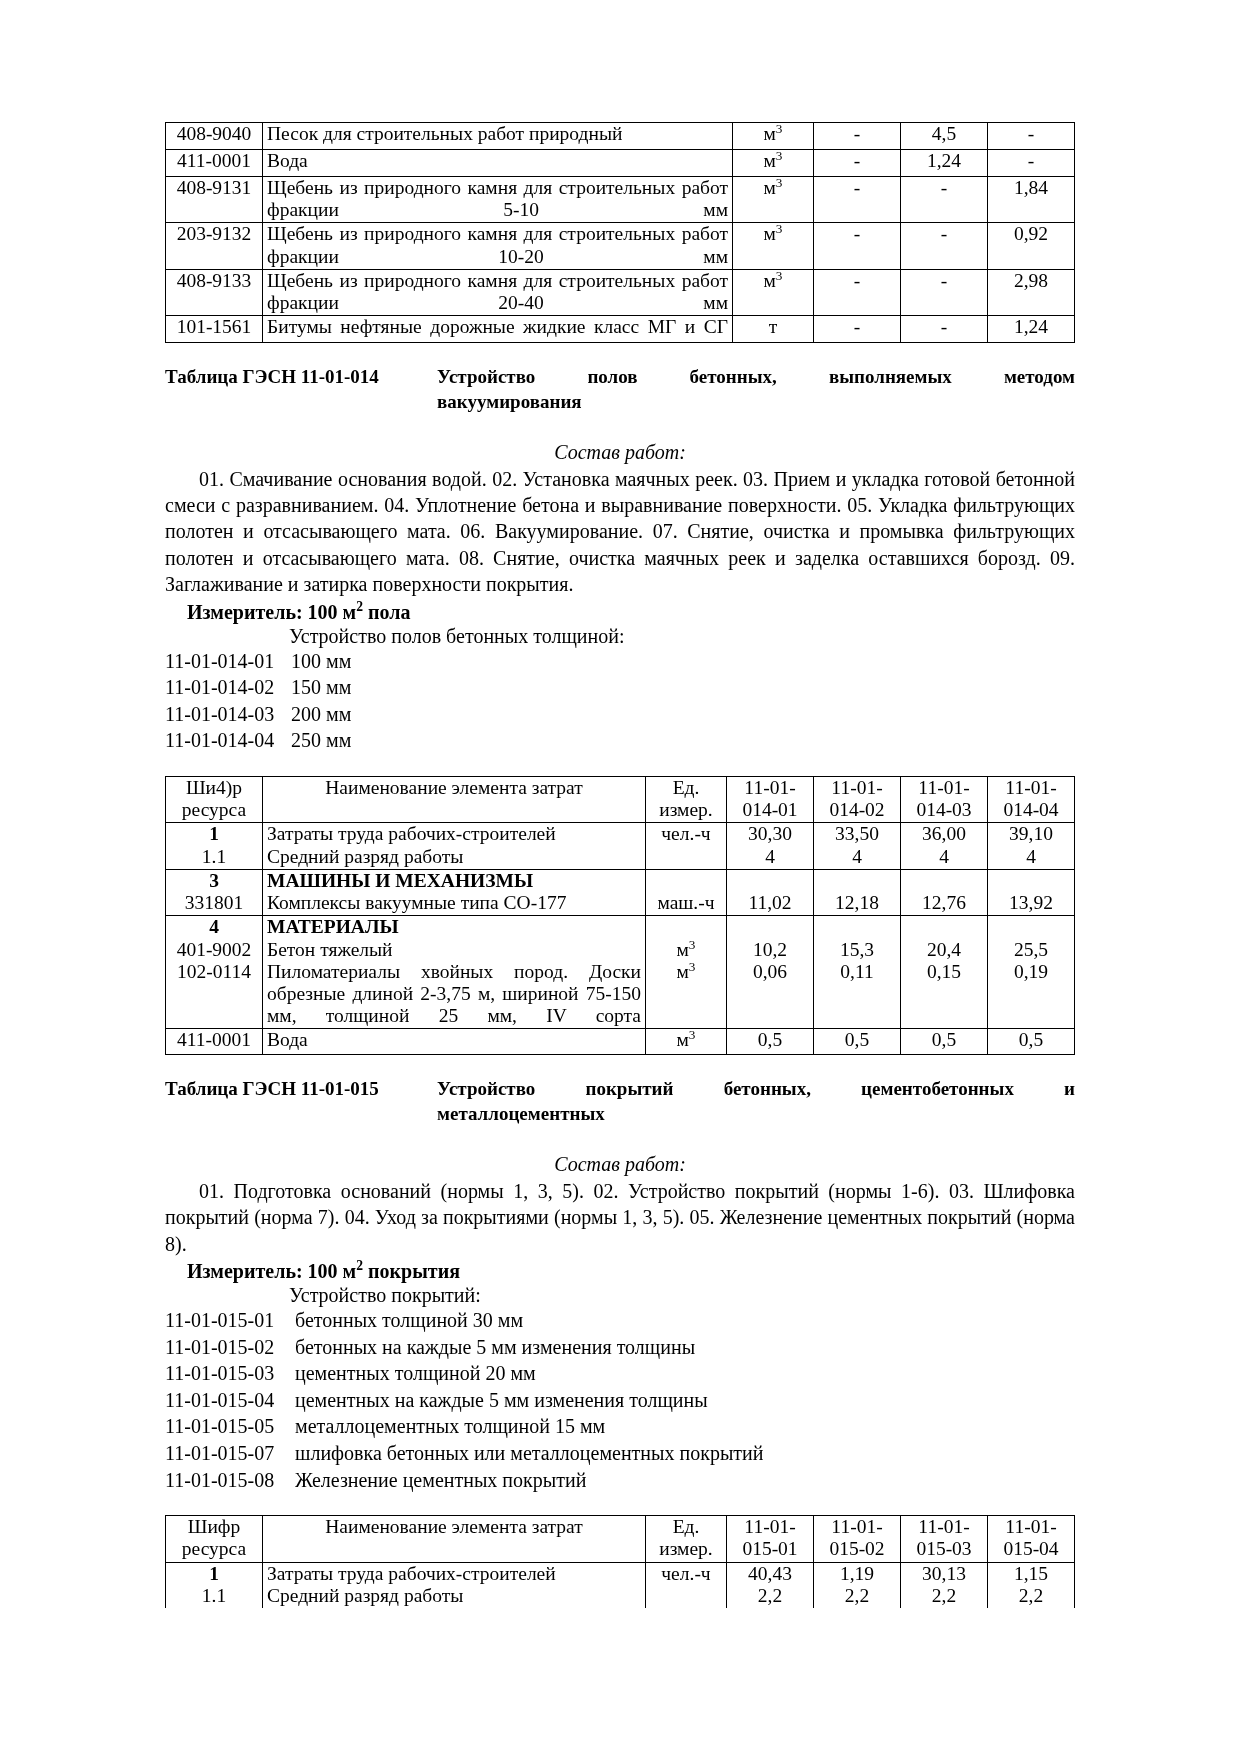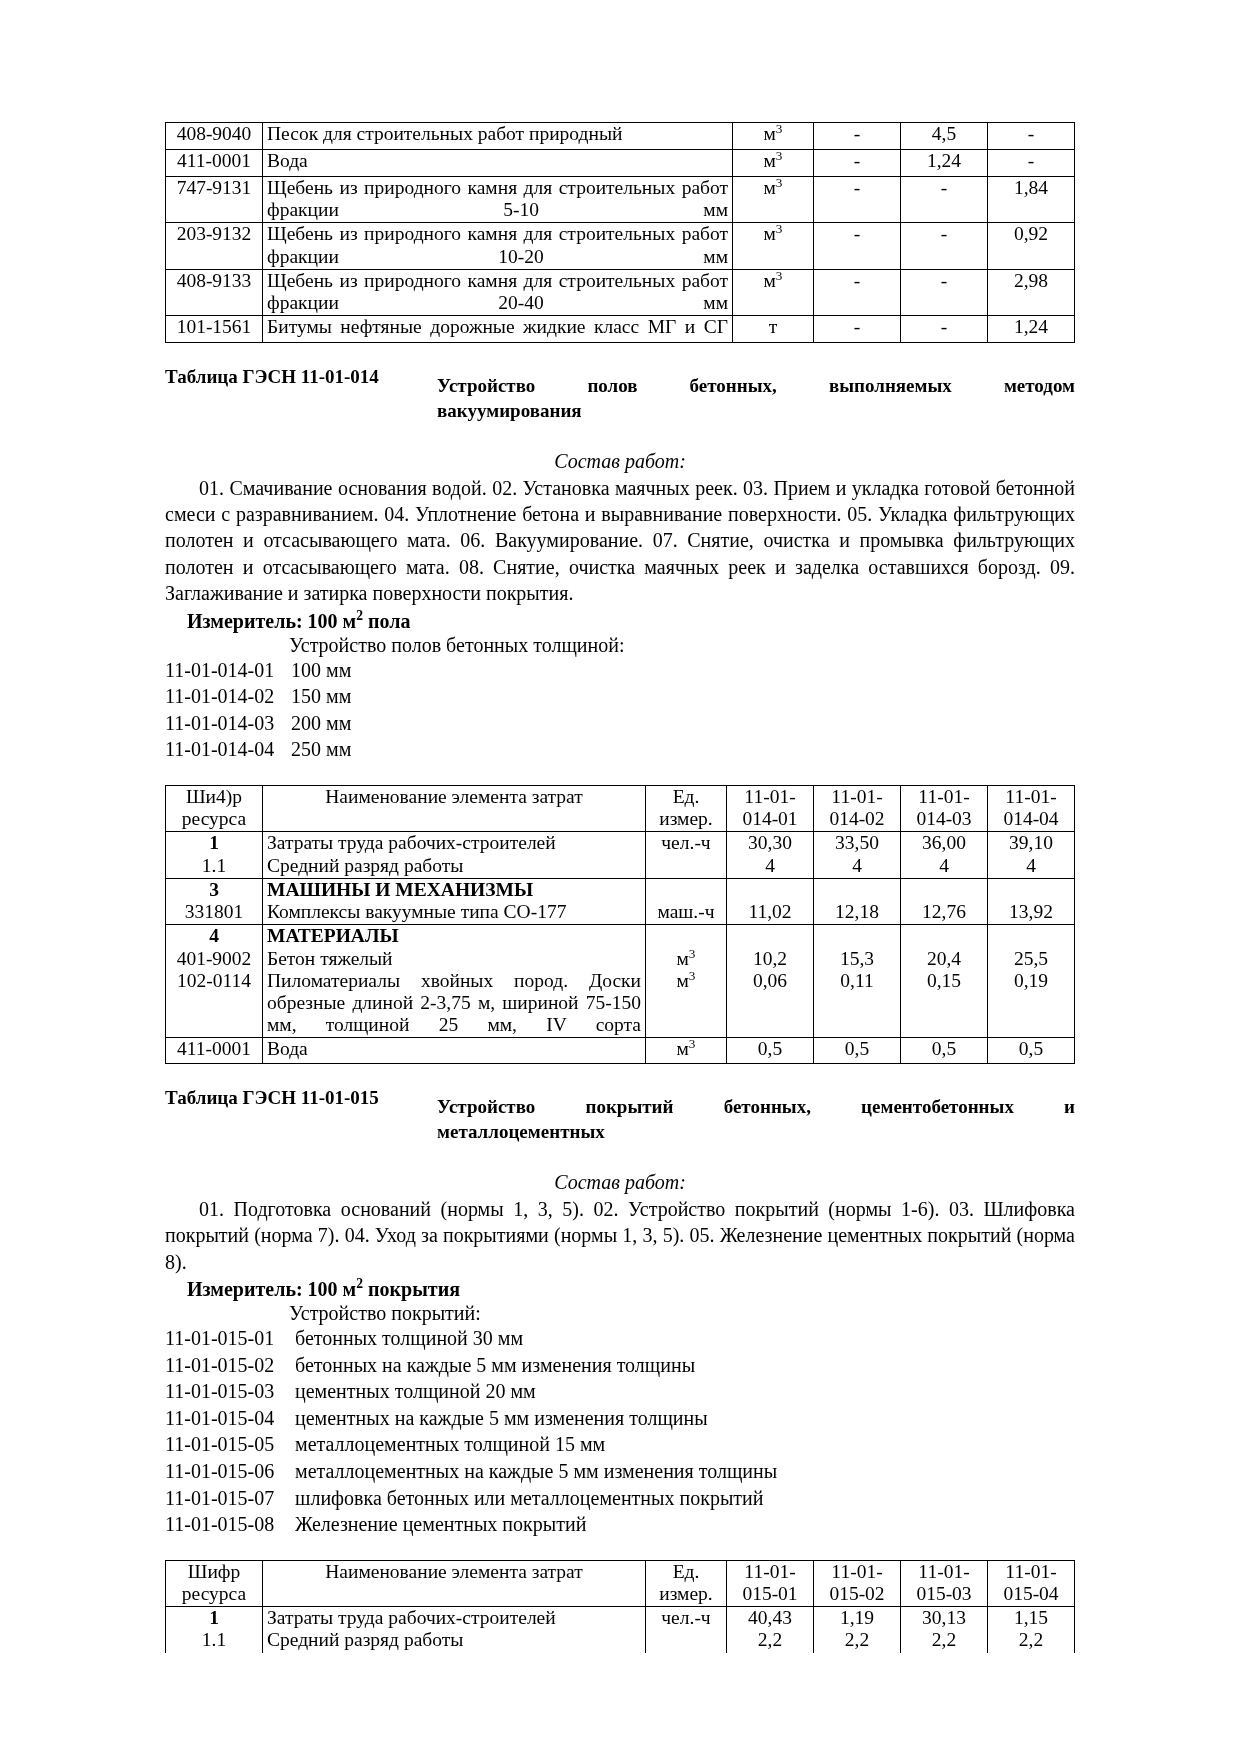--- a/index.html
+++ b/index.html
@@ -53,21 +53,21 @@
   
   .tbl-heading {
     display: flex;
     font-weight: bold;
     font-size: 19px;
     line-height: 1.3;
     margin-top: 22px;
     font-family: Liberation Serif, serif;
   }
   .tbl-heading .th-label { width: 272px; flex: none; white-space: nowrap; }
-  .tbl-heading .th-title { flex: 1; margin-top: 9px; }
+  .tbl-heading .th-title { flex: 1; }
   .th-title .ln1 {
     display: block;
     text-align: justify;
     text-align-last: justify;
   }
   .th-title .ln2 { display: block; }
 
   .sostav {
     text-align: center;
     font-style: italic;
@@ -123,21 +123,21 @@
       </tr>
       <tr>
         <td class="c-code">411-0001</td>
         <td class="c-name">Вода</td>
         <td class="c-unit">м<sup>3</sup></td>
         <td class="c-val">-</td>
         <td class="c-val">1,24</td>
         <td class="c-val">-</td>
       </tr>
       <tr>
-        <td class="c-code">747-9131</td>
+        <td class="c-code">408-9131</td>
         <td class="c-name just">Щебень из природного камня для строительных работ фракции 5-10 мм</td>
         <td class="c-unit">м<sup>3</sup></td>
         <td class="c-val">-</td>
         <td class="c-val">-</td>
         <td class="c-val">1,84</td>
       </tr>
       <tr>
         <td class="c-code">203-9132</td>
         <td class="c-name just">Щебень из природного камня для строительных работ фракции 10-20 мм</td>
         <td class="c-unit">м<sup>3</sup></td>
@@ -371,24 +371,20 @@
     </div>
     <div class="row">
       <span class="code">11-01-015-04</span>
       <span class="desc">цементных на каждые 5 мм изменения толщины</span>
     </div>
     <div class="row">
       <span class="code">11-01-015-05</span>
       <span class="desc">металлоцементных толщиной 15 мм</span>
     </div>
     <div class="row">
-      <span class="code">11-01-015-06</span>
-      <span class="desc">металлоцементных на каждые 5 мм изменения толщины</span>
-    </div>
-    <div class="row">
       <span class="code">11-01-015-07</span>
       <span class="desc">шлифовка бетонных или металлоцементных покрытий</span>
     </div>
     <div class="row">
       <span class="code">11-01-015-08</span>
       <span class="desc">Железнение цементных покрытий</span>
     </div>
   </div>
 
   <table class="gesn tbl3" style="margin-top:22px">

